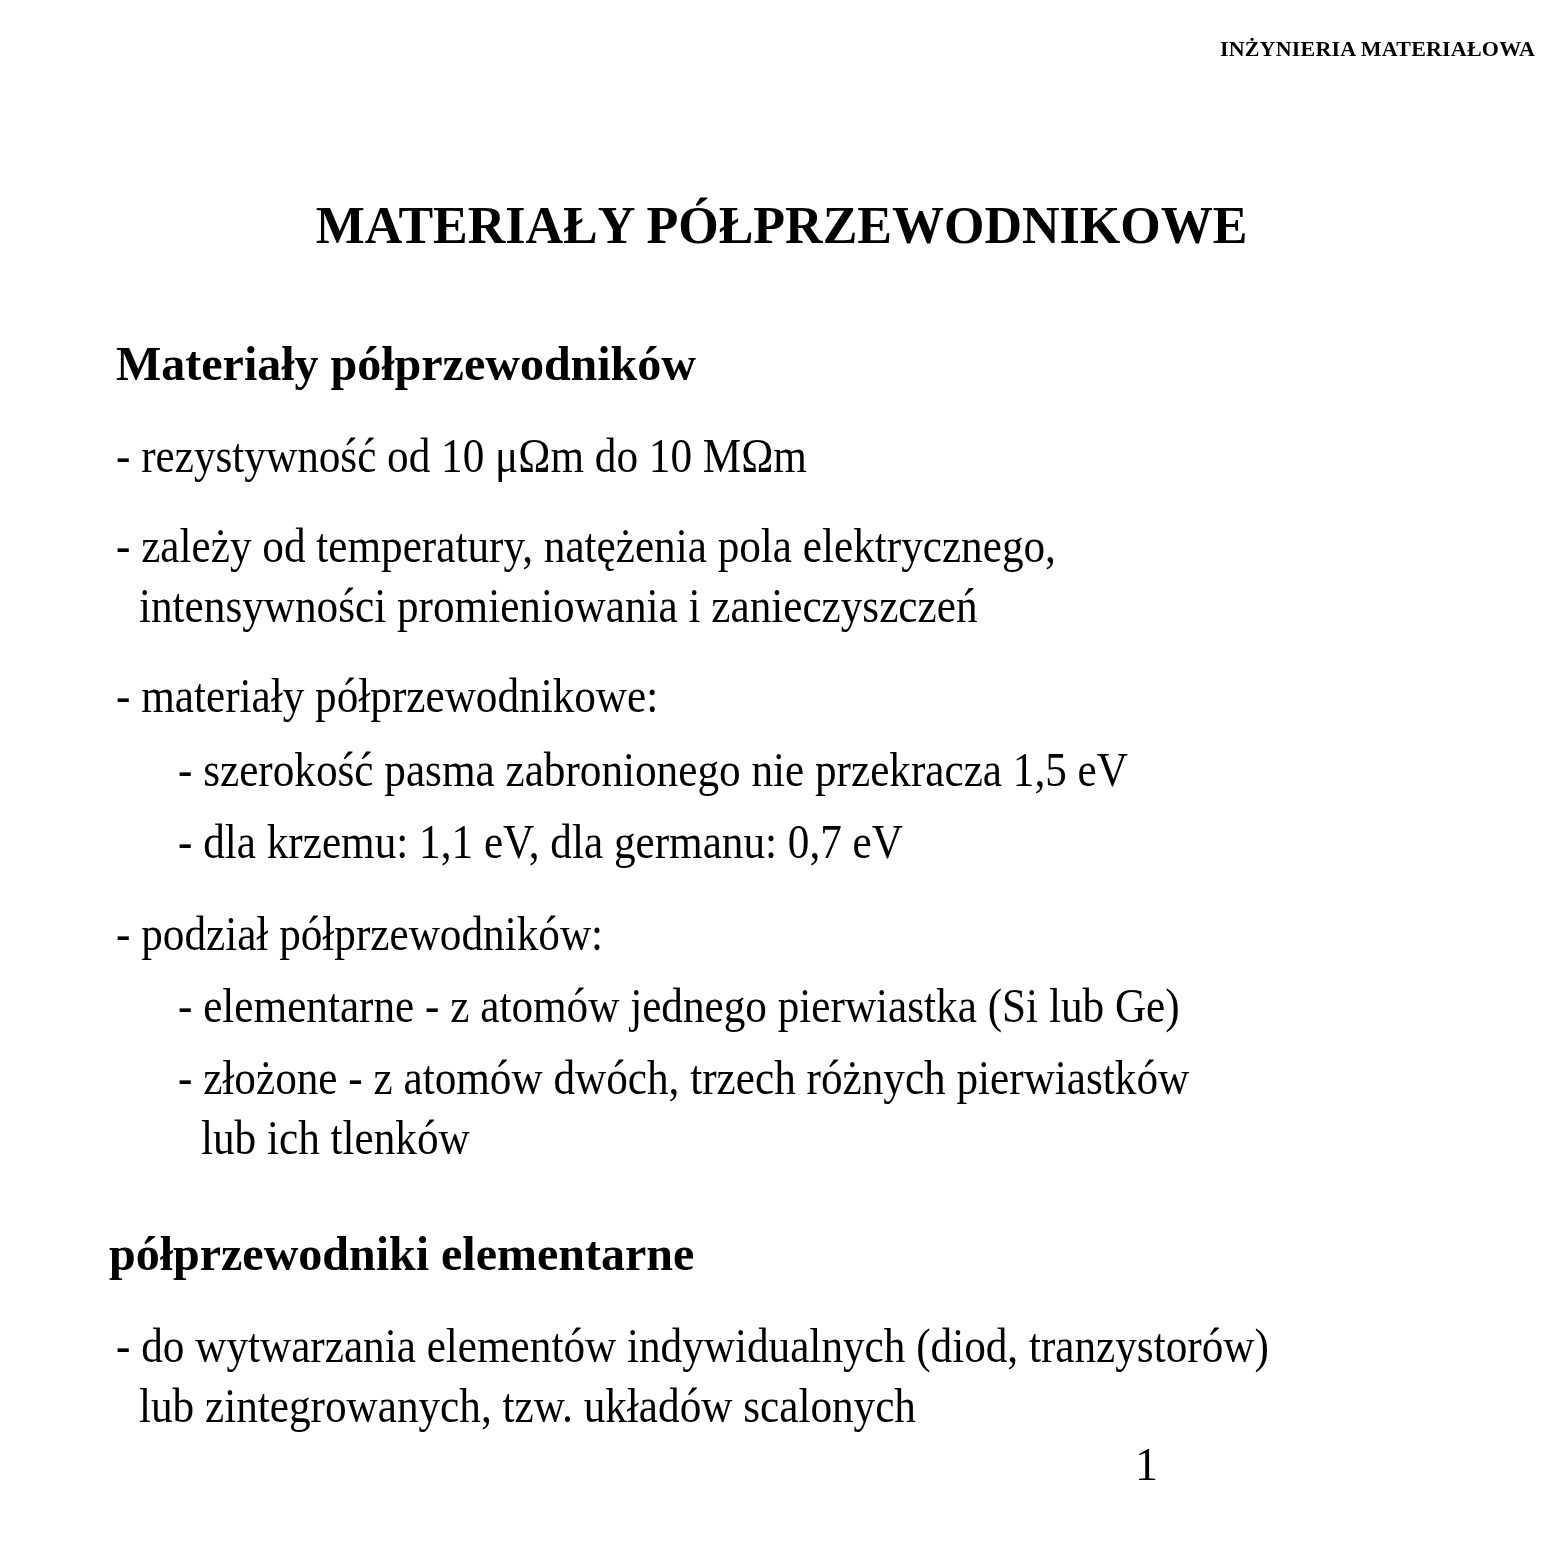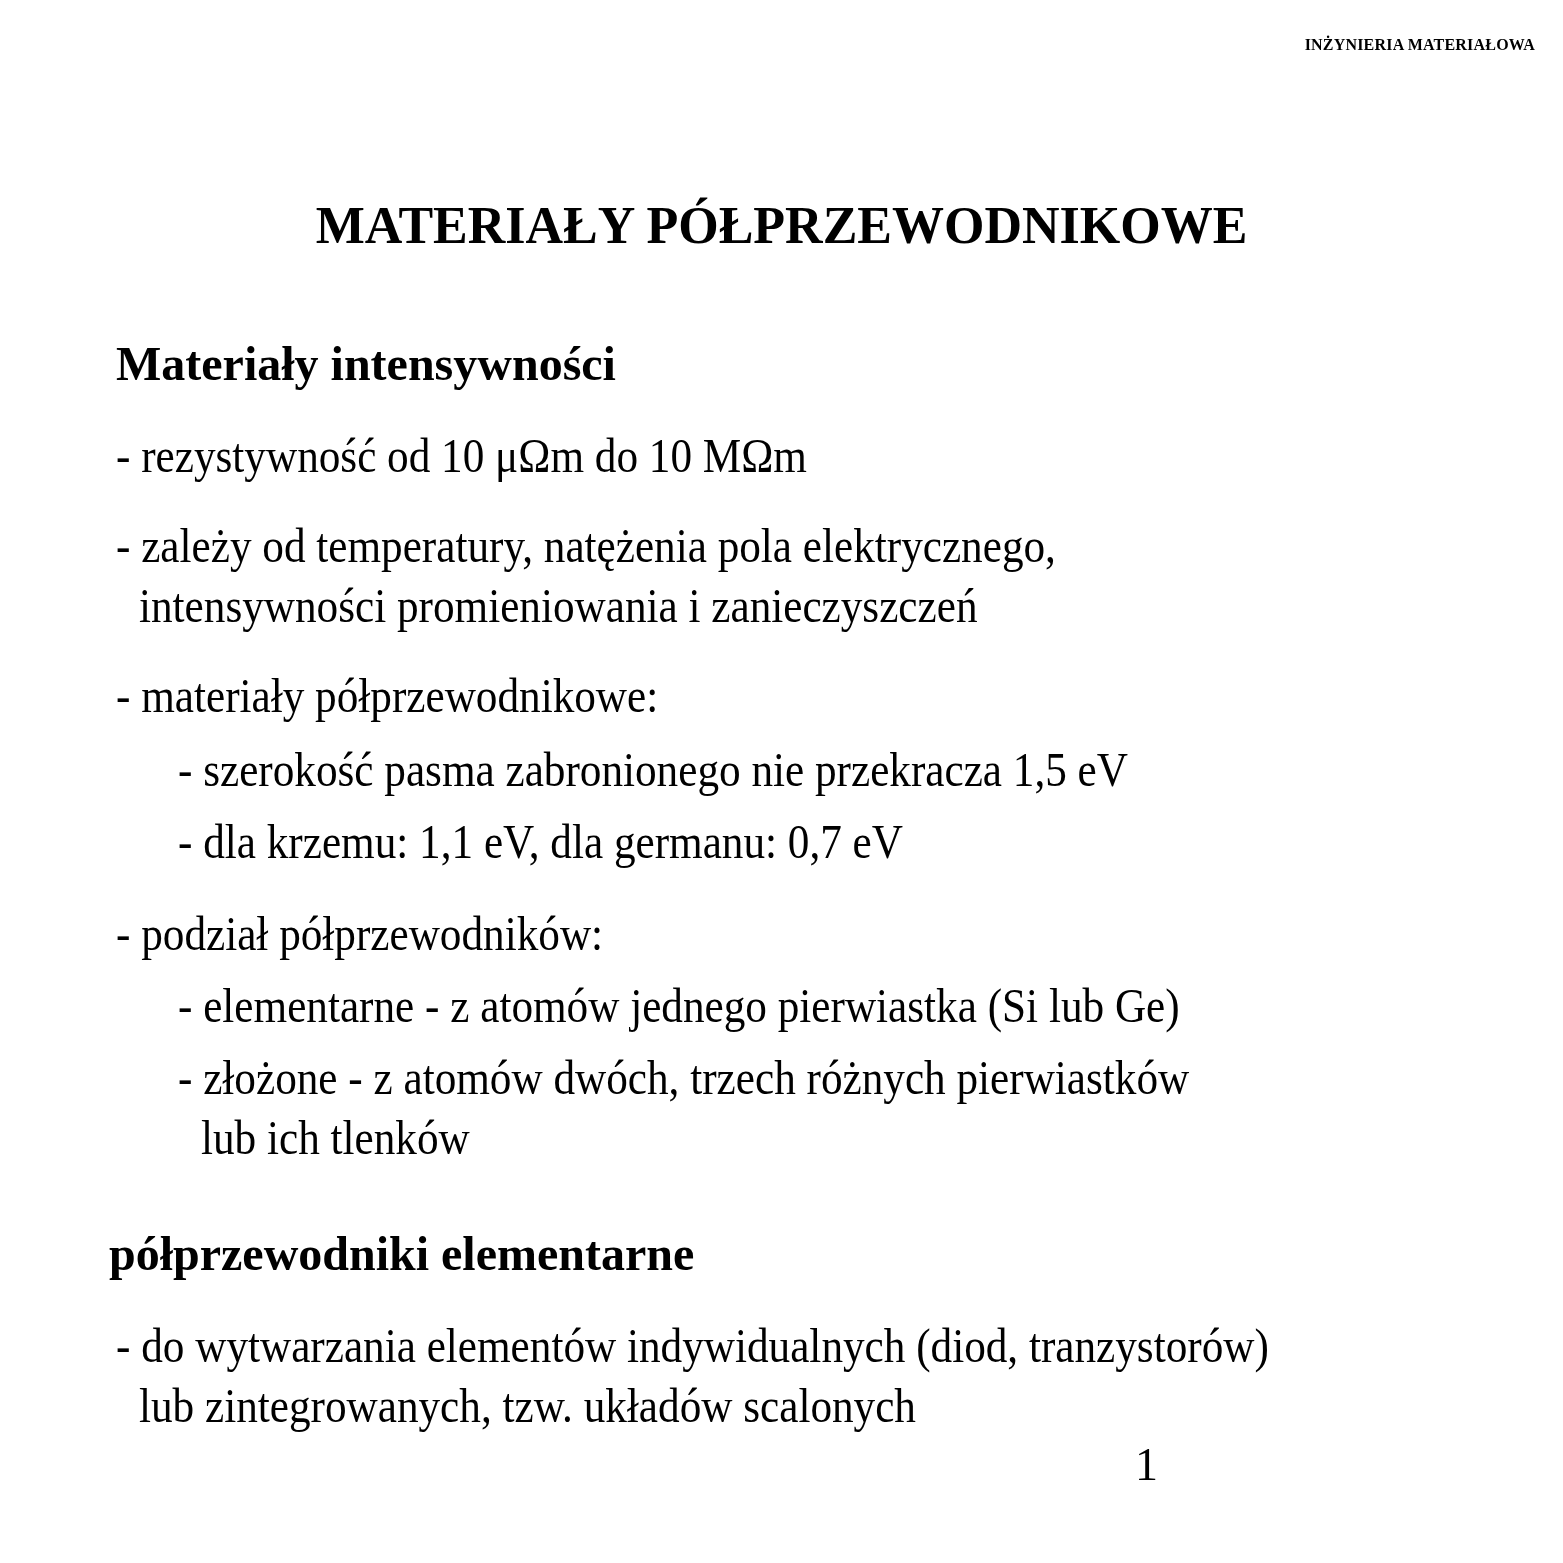--- a/index.html
+++ b/index.html
@@ -1,31 +1,31 @@
 <!DOCTYPE html>
 <html><head>
 <meta charset="utf-8">
 <style>
   html, body { margin:0; padding:0; background:#ffffff; }
   body { width:1563px; height:1563px; position:relative; overflow:hidden; font-family:"Liberation Serif", serif; color:#000; }
   .abs { position:absolute; white-space:nowrap; transform-origin:left top; }
-  .header { right:28px; top:36px; font-size:16px; font-weight:bold; letter-spacing:0.2px; }
+  .header { right:28px; top:36px; font-size:22px; font-weight:bold; letter-spacing:0.2px; }
   .title { left:0; width:1563px; top:196px; text-align:center; font-size:52px; font-weight:bold; transform:none; }
   .h2 { font-size:48px; font-weight:bold; }
   .line { font-size:48px; transform:scaleX(0.9); }
   .pagenum { font-size:46px; }
 </style>
 </head>
 <body>
 
 <div class="abs header">INŻYNIERIA MATERIAŁOWA</div>
 
 <div class="abs title">MATERIAŁY PÓŁPRZEWODNIKOWE</div>
 
-<div class="abs h2" style="left:116px; top:336px;">Materiały intensywności</div>
+<div class="abs h2" style="left:116px; top:336px;">Materiały półprzewodników</div>
 
 <div class="abs line" style="left:116px; top:428px;">- rezystywność od 10 μΩm do 10 MΩm</div>
 <div class="abs line" style="left:116px; top:518px;">- zależy od temperatury, natężenia pola elektrycznego,</div>
 <div class="abs line" style="left:139px; top:578px;">  intensywności promieniowania i zanieczyszczeń</div>
 <div class="abs line" style="left:116px; top:668px;">- materiały półprzewodnikowe:</div>
 <div class="abs line" style="left:178px; top:742px;">- szerokość pasma zabronionego nie przekracza 1,5 eV</div>
 <div class="abs line" style="left:178px; top:814px;">- dla krzemu: 1,1 eV, dla germanu: 0,7 eV</div>
 <div class="abs line" style="left:116px; top:906px;">- podział półprzewodników:</div>
 <div class="abs line" style="left:178px; top:978px;">- elementarne - z atomów jednego pierwiastka (Si lub Ge)</div>
 <div class="abs line" style="left:178px; top:1050px;">- złożone - z atomów dwóch, trzech różnych pierwiastków</div>

